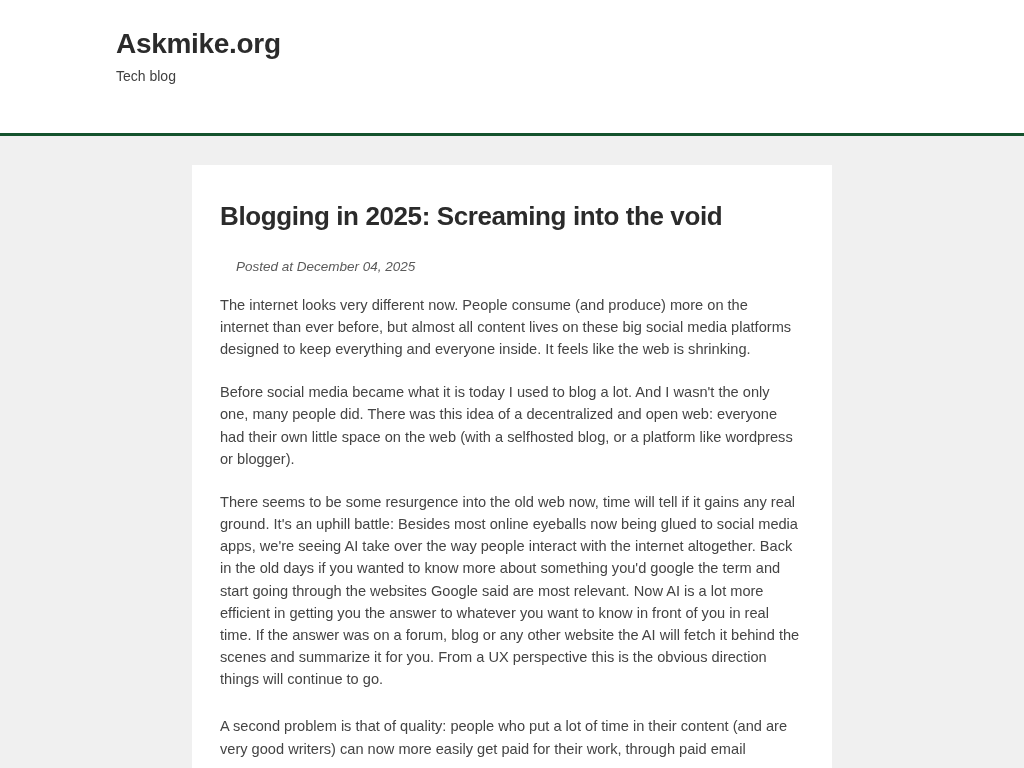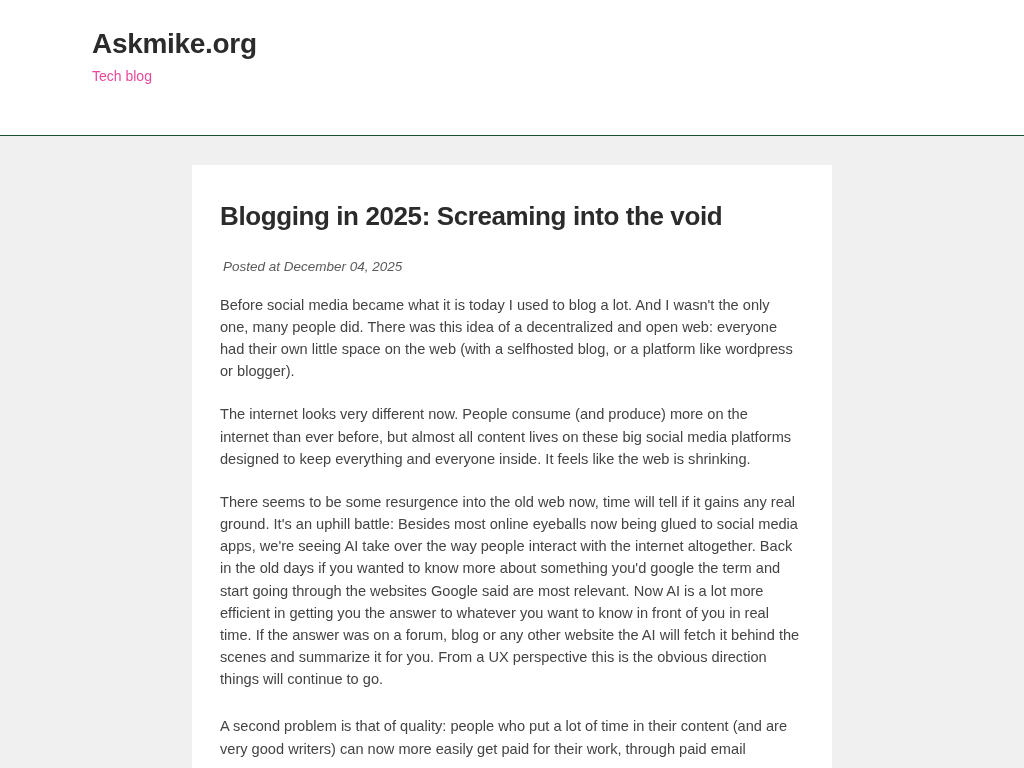--- a/index.html
+++ b/index.html
@@ -13,36 +13,36 @@
     background: #f0f0f0;
     font-family: "Liberation Sans", sans-serif;
     -webkit-font-smoothing: antialiased;
   }
 
   
   .site-header {
     background: #ffffff;
     height: 136px;
     box-sizing: border-box;
-    border-bottom: 1px solid #14532d;
-    padding: 26px 0 0 92px;
+    border-bottom: 3px solid #14532d;
+    padding: 26px 0 0 116px;
   }
   .site-title {
     margin: 0;
     font-size: 28px;
     font-weight: bold;
     letter-spacing: -0.3px;
     color: #2b2b2b;
     line-height: 1.25;
   }
   .site-tagline {
     margin: 6px 0 0 0;
     font-size: 14px;
     font-weight: normal;
-    color: #ec4899;
+    color: #404040;
     line-height: 1.3;
   }
 
   
   .page-body {
     padding-top: 29px;
   }
   .article-card {
     width: 640px;
     margin: 0 0 0 192px;
@@ -54,21 +54,21 @@
 
   .article-title {
     margin: 6px 0 8px 0;
     font-size: 26px;
     font-weight: bold;
     letter-spacing: -0.4px;
     color: #2b2b2b;
     line-height: 1.2;
   }
   .article-date {
-    margin: 26px 0 0 3px;
+    margin: 26px 0 0 16px;
     font-size: 13.5px;
     font-style: italic;
     color: #5a5a5a;
     line-height: 1.3;
   }
 
   .article-body {
     margin-top: 18px;
   }
   .article-body p {
@@ -91,21 +91,21 @@
 </header>
 
 <main class="page-body">
   <article class="article-card">
 
     <h2 class="article-title">Blogging in 2025: Screaming into the void</h2>
 
     <p class="article-date">Posted at December 04, 2025</p>
 
     <div class="article-body">
+      <p>The internet looks very different now. People consume (and produce) more on the internet than ever before, but almost all content lives on these big social media platforms designed to keep everything and everyone inside. It feels like the web is shrinking.</p>
+
       <p>Before social media became what it is today I used to blog a lot. And I wasn't the only one, many people did. There was this idea of a decentralized and open web: everyone had their own little space on the web (with a selfhosted blog, or a platform like wordpress<br>or blogger).</p>
-
-      <p>The internet looks very different now. People consume (and produce) more on the internet than ever before, but almost all content lives on these big social media platforms designed to keep everything and everyone inside. It feels like the web is shrinking.</p>
       <p>There seems to be some resurgence into the old web now, time will tell if it gains any real ground. It's an uphill battle: Besides most online eyeballs now being glued to social media apps, we're seeing AI take over the way people interact with the internet altogether. Back in the old days if you wanted to know more about something you'd google the term and start going through the websites Google said are most relevant. Now AI is a lot more efficient in getting you the answer to whatever you want to know in front of you in real time. If the answer was on a forum, blog or any other website the AI will fetch it behind the scenes and summarize it for you. From a UX perspective this is the obvious direction things will continue to go.</p>
       <p>A second problem is that of quality: people who put a lot of time in their content (and are very good writers) can now more easily get paid for their work, through paid email</p>
     </div>
 
   </article>
 </main>
 
 </body></html>

